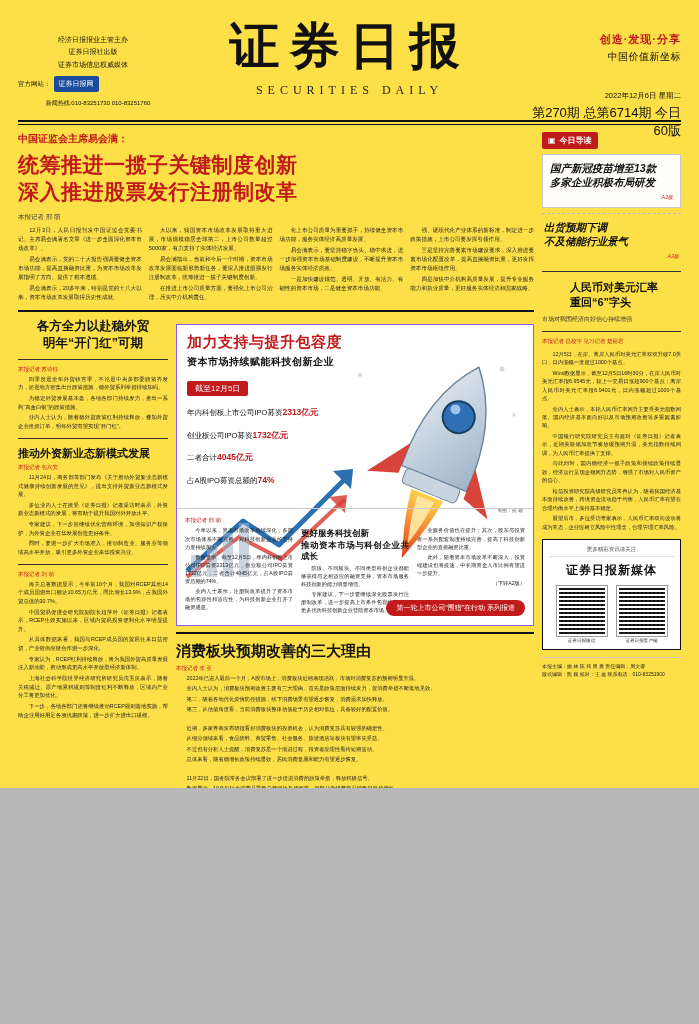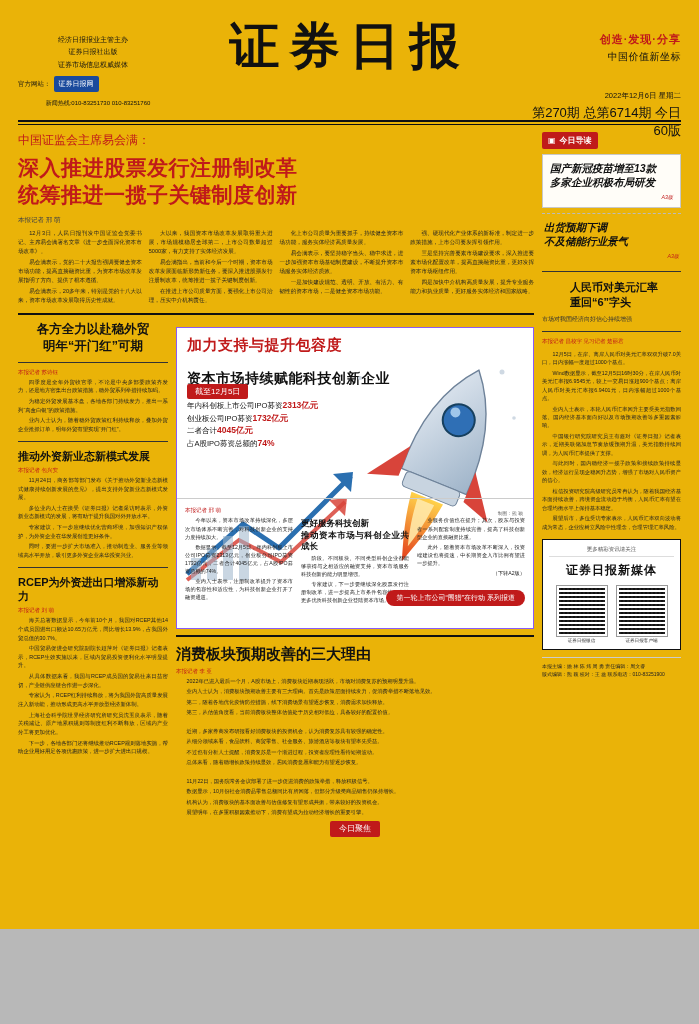--- a/index.html
+++ b/index.html
@@ -1,17 +1,17 @@
 <!DOCTYPE html>
 <html><head>
 <meta charset="utf-8">
 <style>
   html,body{margin:0;padding:0;background:#b8b8b8;}
   body{font-family:"Liberation Sans","DejaVu Sans",sans-serif;}
-  .page{width:699px;height:929px;background:#eab308;position:relative;overflow:hidden;box-sizing:border-box;padding:17px;}
+  .page{width:699px;height:788px;background:#fde047;position:relative;overflow:hidden;box-sizing:border-box;padding:17px;}
   .inner{position:absolute;left:18px;top:14px;width:663px;height:996px;}
 
   
   .masthead{display:flex;align-items:flex-start;height:104px;position:relative;}
   .mh-left{width:150px;font-size:7px;color:#111;line-height:1.75;padding-top:20px;text-align:center;}
   .mh-left .ml-line{white-space:nowrap;}
   .mh-center{flex:1;text-align:center;position:relative;}
   .nameplate{font-family:"DejaVu Serif","Liberation Serif",serif;font-weight:bold;font-size:50px;letter-spacing:10px;color:#111;line-height:1.05;margin-top:6px;}
   .nameplate-en{font-family:"Liberation Serif",serif;font-size:12px;letter-spacing:5px;color:#222;margin-top:10px;}
   .mh-right{width:150px;padding-top:18px;text-align:right;}
@@ -24,48 +24,48 @@
   .mh-tel{position:absolute;left:0;top:84px;width:160px;font-size:6px;color:#111;}
   .rule{border-top:2px solid #111;border-bottom:1px solid #111;height:2px;margin-top:2px;}
 
   
   .cols{display:flex;gap:8px;margin-top:7px;}
   .col-l{width:150px;}
   .col-m{width:358px;}
   .col-r{width:139px;}
 
   
-  .kicker{font-size:12px;color:#c01a1a;font-weight:normal;margin-bottom:5px;}
+  .kicker{font-size:10px;color:#c01a1a;font-weight:bold;margin-bottom:5px;}
   .headline{font-size:21px;font-weight:bold;color:#c01a1a;line-height:1.3;letter-spacing:0.5px;}
   .byline{font-size:6.5px;color:#444;margin:7px 0 4px;}
   .lead-body{display:flex;gap:7px;margin-top:4px;}
   .lead-body .lb{flex:1;font-size:5.6px;line-height:1.62;color:#222;text-align:justify;}
   .lead-body .lb p{margin:0 0 2px;text-indent:2em;}
 
   .hr-thin{border-top:1px solid #333;margin:7px 0 6px;}
   .hr-dbl{border-top:2px solid #111;margin:6px 0;}
 
   .sub-head{font-size:12.5px;font-weight:bold;color:#111;line-height:1.35;text-align:center;}
   .small-body{font-size:5.4px;line-height:1.6;color:#222;text-align:justify;}
   .small-body p{margin:0 0 2px;text-indent:2em;}
   .secthead{font-size:11px;font-weight:bold;color:#111;margin:7px 0 4px;line-height:1.3;}
   .tag{font-size:5.5px;color:#c01a1a;margin:4px 0 2px;}
 
   
   .feature{border:1px solid #8b5cf6;margin-top:6px;position:relative;overflow:hidden;background:#fff;height:300px;}
   .feat-title{padding:8px 10px 0;}
   .feat-title .l1{font-size:15px;font-weight:bold;color:#c01a1a;letter-spacing:0.5px;}
-  .feat-title .l2{font-size:14px;font-weight:bold;color:#111;letter-spacing:0.5px;margin-top:15px;}
+  .feat-title .l2{font-size:10px;font-weight:bold;color:#111;letter-spacing:0.5px;margin-top:3px;}
   .feat-stats{position:absolute;left:10px;top:52px;width:150px;}
   .stat-label{display:inline-block;background:#c01a1a;color:#fff;font-size:8px;padding:2px 8px;border-radius:2px;}
-  .stat-row{font-size:7.5px;color:#111;margin-top:0;line-height:1.5;}
+  .stat-row{font-size:7.5px;color:#111;margin-top:10px;line-height:1.5;}
   .stat-row b{color:#c01a1a;font-size:8.5px;}
   .rocket{position:absolute;right:6px;top:26px;width:185px;height:235px;}
   .arrows{position:absolute;left:6px;bottom:46px;width:175px;height:120px;}
-  .feat-foot{position:absolute;left:0;bottom:16px;width:100%;border-top:1px solid #ccc;padding:4px 8px 6px;box-sizing:border-box;}
+  .feat-foot{position:absolute;left:0;bottom:3px;width:100%;border-top:1px solid #ccc;padding:4px 8px 6px;box-sizing:border-box;}
   .feat-foot .ff-cols{display:flex;gap:8px;}
   .feat-foot .ffc{flex:1;font-size:5.2px;line-height:1.55;color:#222;text-align:justify;}
   .feat-foot .ffc p{margin:0 0 2px;text-indent:2em;}
   .mini-title{font-size:8.5px;font-weight:bold;color:#111;line-height:1.3;margin:2px 0;}
   .series-badge{position:absolute;right:8px;bottom:6px;background:#c01a1a;color:#fff;font-size:7px;padding:3px 10px;border-radius:9px;white-space:nowrap;}
 
   .mid-head{font-size:15px;font-weight:bold;color:#111;margin:8px 0 4px;}
   .mid-cols{display:flex;gap:8px;flex-direction:column;}
   .mid-cols .mc{flex:1;font-size:5.3px;line-height:1.6;color:#222;text-align:justify;}
   .mid-cols .mc p{margin:0 0 2px;text-indent:2em;}
@@ -110,38 +110,39 @@
       <div class="ml-line">证券日报社出版</div>
       <div class="ml-line">证券市场信息权威媒体</div>
       <div class="mh-web">
         <span>官方网站：</span>
         <span class="web-logo">证券日报网</span>
       </div>
       <div class="mh-tel">新闻热线:010-83251730 010-83251760</div>
     </div>
     <div class="mh-center">
       <div class="nameplate">证券日报</div>
+      <div class="nameplate-en">SECURITIES DAILY</div>
     </div>
     <div class="mh-right">
       <div class="slogan">创造·发现·分享</div>
       <div class="slogan2">中国价值新坐标</div>
       <div class="mh-date">2022年12月6日 星期二</div>
       <div class="mh-issue">第270期 总第6714期 今日60版</div>
     </div>
   </div>
   <div class="rule"></div>
 
   <div class="cols">
 
     <div style="width:516px;">
 
       <div>
         <div class="kicker">中国证监会主席易会满：</div>
+        <div class="headline">统筹推进一揽子关键制度创新</div>
         <div class="headline">深入推进股票发行注册制改革</div>
-        <div class="headline">统筹推进一揽子关键制度创新</div>
         <div class="byline">本报记者 邢 萌</div>
         <div class="lead-body">
           <div class="lb">
             <p>12月3日，人民日报刊发中国证监会党委书记、主席易会满署名文章《进一步全面深化资本市场改革》。</p>
             <p>易会满表示，党的二十大报告强调要健全资本市场功能，提高直接融资比重，为资本市场改革发展指明了方向、提供了根本遵循。</p>
             <p>易会满表示，20多年来，特别是党的十八大以来，资本市场改革发展取得历史性成就。</p>
           </div>
           <div class="lb">
             <p>大以来，我国资本市场改革发展取得重大进展，市场规模稳居全球第二，上市公司数量超过5000家，有力支持了实体经济发展。</p>
             <p>易会满指出，当前和今后一个时期，资本市场改革发展面临新形势新任务，要深入推进股票发行注册制改革，统筹推进一揽子关键制度创新。</p>
@@ -178,21 +179,20 @@
           <div class="secthead">推动外资新业态新模式发展</div>
           <div class="tag">本报记者 包兴安</div>
           <div class="small-body">
             <p>11月24日，商务部等部门发布《关于推动外贸新业态新模式健康持续创新发展的意见》，提出支持外贸新业态新模式发展。</p>
             <p>多位业内人士在接受《证券日报》记者采访时表示，外资新业态新模式的发展，将有助于提升我国对外开放水平。</p>
             <p>专家建议，下一步应继续优化营商环境，加强知识产权保护，为外资企业在华发展创造更好条件。</p>
             <p>同时，要进一步扩大市场准入，推动制造业、服务业等领域高水平开放，吸引更多外资企业来华投资兴业。</p>
           </div>
 
           <div class="hr-thin"></div>
-          <div class="secthead">RCEP为外资进出口增添新动力</div>
           <div class="tag">本报记者 刘 萌</div>
           <div class="small-body">
             <p>海关总署数据显示，今年前10个月，我国对RCEP其他14个成员国进出口额达10.65万亿元，同比增长13.9%，占我国外贸总值的30.7%。</p>
             <p>中国贸易促进会研究院副院长赵萍对《证券日报》记者表示，RCEP生效实施以来，区域内贸易投资便利化水平明显提升。</p>
             <p>从具体数据来看，我国与RCEP成员国的贸易往来日益密切，产业链供应链合作进一步深化。</p>
             <p>专家认为，RCEP红利持续释放，将为我国外贸高质量发展注入新动能，推动形成更高水平开放型经济新体制。</p>
             <p>上海社会科学院世界经济研究所研究员沈玉良表示，随着关税减让、原产地累积规则等制度红利不断释放，区域内产业分工将更加优化。</p>
             <p>下一步，各地各部门还将继续推动RCEP规则落地实施，帮助企业用好用足各项优惠政策，进一步扩大进出口规模。</p>
           </div>
         </div>

